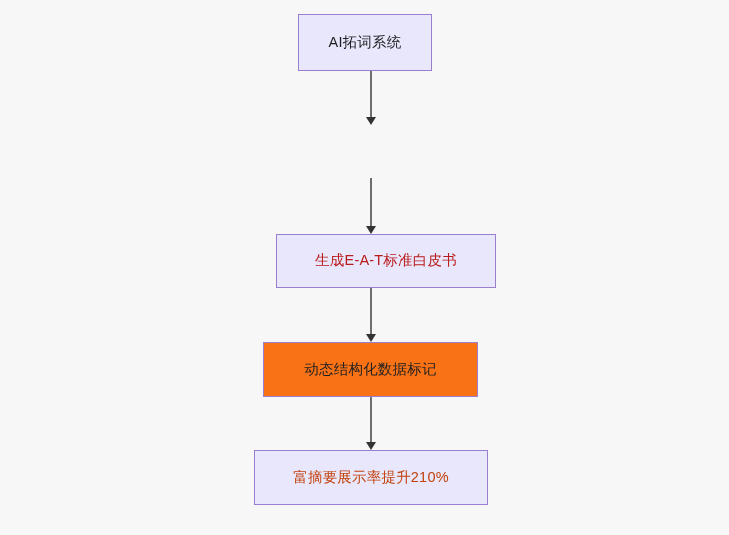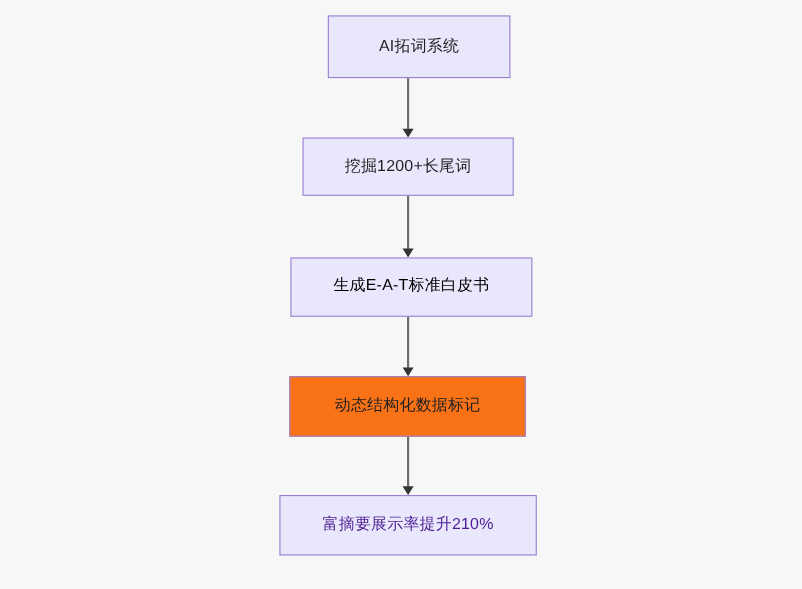--- a/index.html
+++ b/index.html
@@ -54,28 +54,25 @@
       <polygon points="7,48 17,48 12,56" fill="#333333"></polygon>
     </svg>
     <svg class="connector" width="24" height="54" viewBox="0 0 24 54" style="left: 359px; top: 288px;">
       <line x1="12" y1="0" x2="12" y2="47" stroke="#6e6e6e" stroke-width="2"></line>
       <polygon points="7,46 17,46 12,54" fill="#333333"></polygon>
     </svg>
     <svg class="connector" width="24" height="53" viewBox="0 0 24 53" style="left: 359px; top: 397px;">
       <line x1="12" y1="0" x2="12" y2="46" stroke="#6e6e6e" stroke-width="2"></line>
       <polygon points="7,45 17,45 12,53" fill="#333333"></polygon>
     </svg>
-    <div class="node" style="left: 298px; top: 14px; width: 166px; height: 57px; background: rgb(233, 231, 251); border-color: rgb(154, 127, 208); color: rgb(31, 31, 34);">
+    <div class="node" style="left: 298px; top: 14px; width: 134px; height: 57px; background: rgb(233, 231, 251); border-color: rgb(154, 127, 208); color: rgb(31, 31, 34);">
       <span>AI拓词系统</span>
     </div>
-    <div class="node" style="left: 275px; top: 125px; width: 192px; height: 53px; background: rgb(233, 231, 251); border-color: rgb(154, 127, 208); color: rgb(31, 31, 34);">
-      <span>挖掘1200+长尾词</span>
-    </div>
-    <div class="node" style="left: 264px; top: 234px; width: 220px; height: 54px; background: rgb(233, 231, 251); border-color: rgb(154, 127, 208); color: #000000;">
+    <div class="node" style="left: 276px; top: 234px; width: 220px; height: 54px; background: rgb(233, 231, 251); border-color: rgb(154, 127, 208); color: #b91c1c;">
       <span>生成E-A-T标准白皮书</span>
     </div>
     <div class="node" style="left: 263px; top: 342px; width: 215px; height: 55px; background: #f97316; border-color: rgb(154, 127, 208); color: rgb(31, 31, 34);">
       <span>动态结构化数据标记</span>
     </div>
-    <div class="node" style="left: 254px; top: 450px; width: 234px; height: 55px; background: rgb(233, 231, 251); border-color: rgb(154, 127, 208); color: #4c1d95; justify-content: center;">
+    <div class="node" style="left: 254px; top: 450px; width: 234px; height: 55px; background: rgb(233, 231, 251); border-color: rgb(154, 127, 208); color: #c2410c; justify-content: center;">
       <span>富摘要展示率提升210%</span>
     </div>
   </div>
 
 </body></html>

